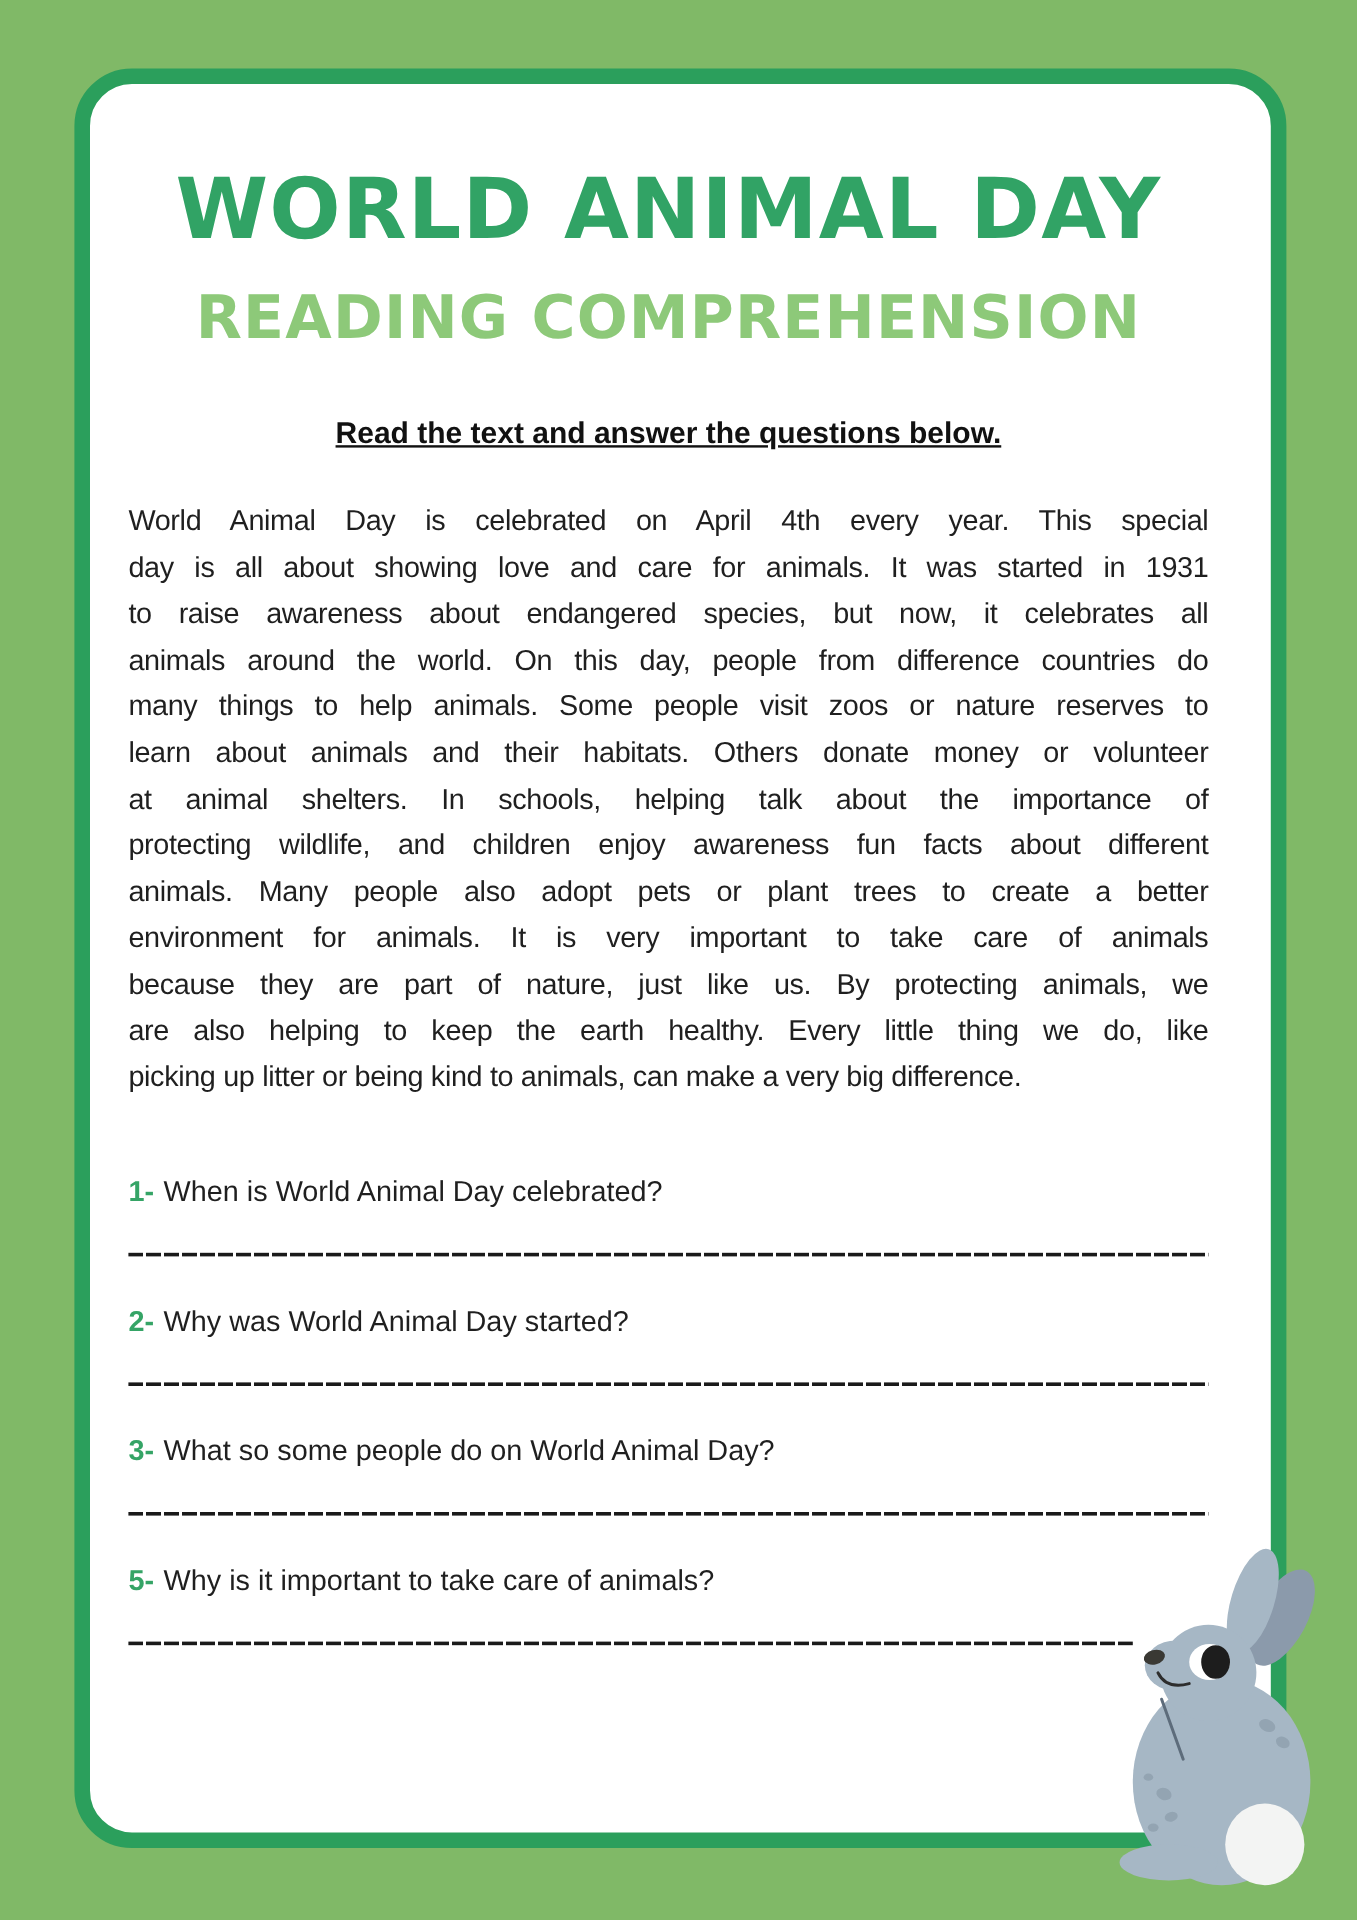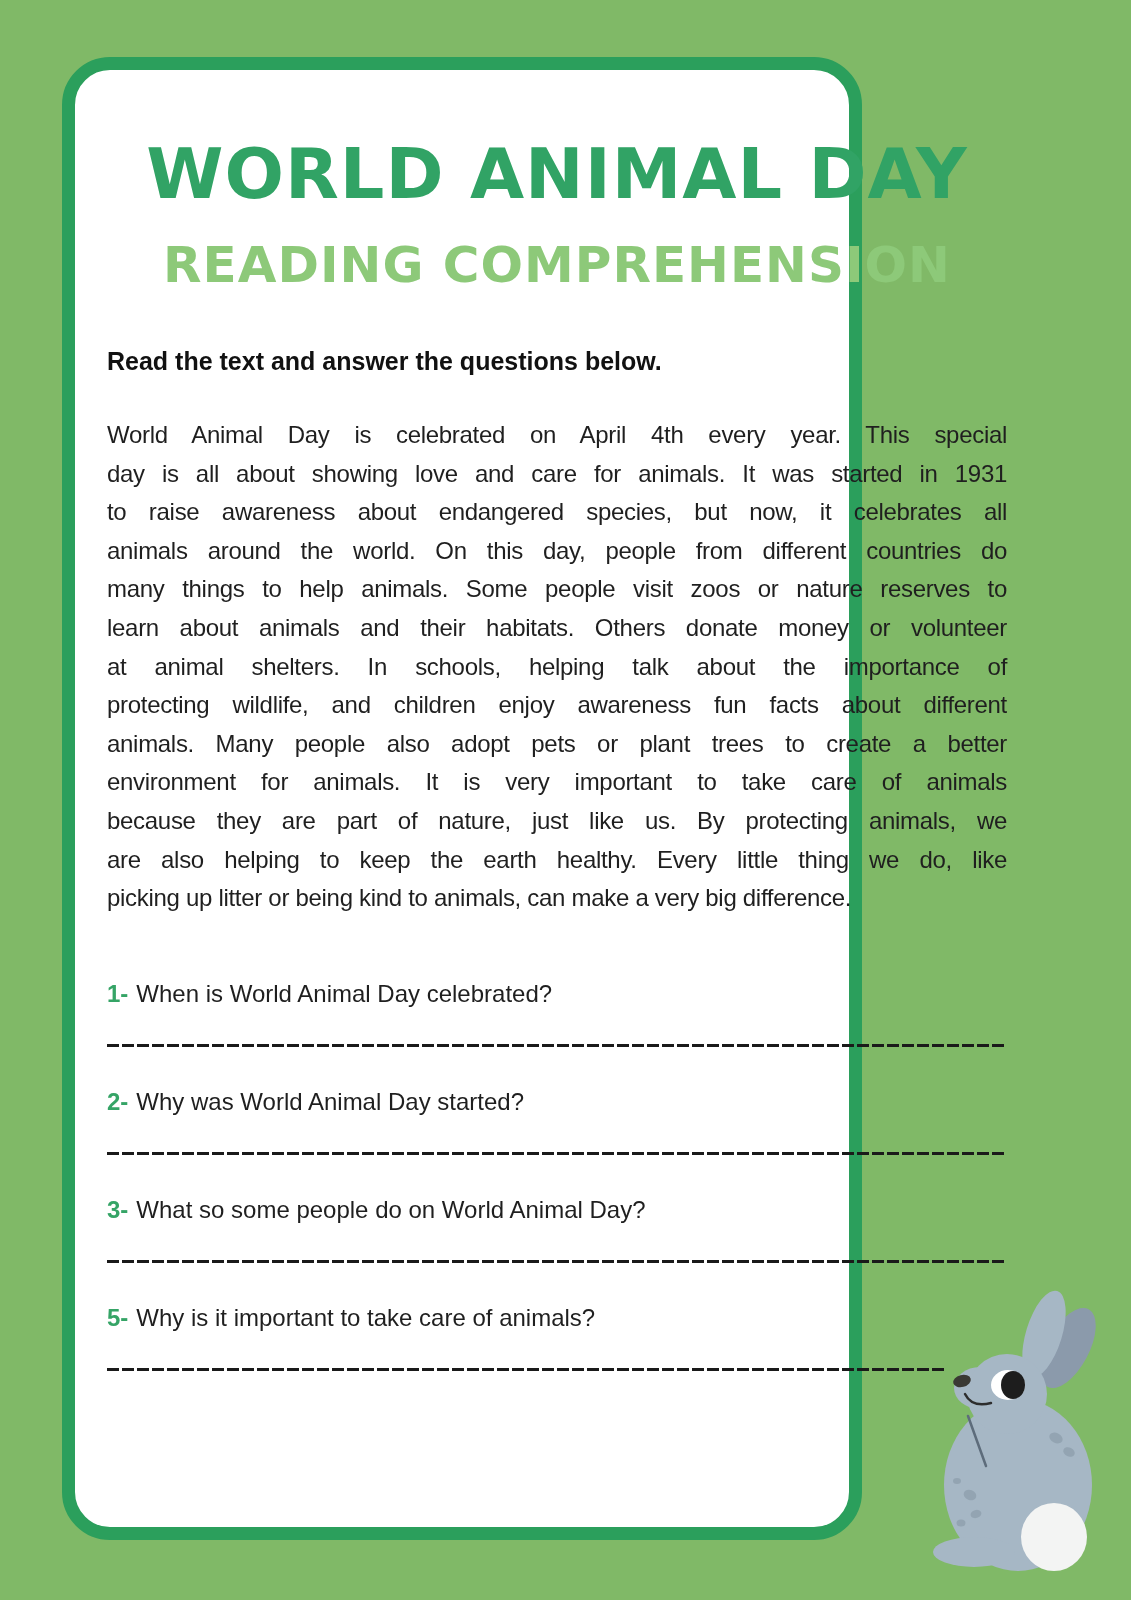--- a/index.html
+++ b/index.html
@@ -6,21 +6,21 @@
   body {
     width:1131px; height:1600px;
     position:relative;
     background:#80b967;
     font-family:"Liberation Sans", sans-serif;
     overflow:hidden;
   }
   .card {
     position:absolute;
     left:62px; top:57px;
-    width:800px; height:1483px;
+    width:1010px; height:1483px;
     box-sizing:border-box;
     background:#ffffff;
     border:13px solid #2b9f5c;
     border-radius:48px;
   }
   .content {
     position:absolute;
     left:32px; top:0;
     width:900px;
   }
@@ -44,22 +44,23 @@
     text-align:center;
     color:#8dc979;
     letter-spacing:1px;
     white-space:nowrap;
   }
   .instruction {
     margin:52px 0 0 0;
     font-size:25px;
     line-height:30px;
     font-weight:bold;
-    text-align:left;
+    text-align:center;
     color:#111111;
+    text-decoration:underline;
   }
   .passage { margin-top:40px; }
   .pline {
     font-size:24px;
     line-height:38.6px;
     letter-spacing:-0.3px;
     color:#1f1f1f;
     text-align:justify;
     text-align-last:justify;
     white-space:normal;
@@ -96,21 +97,21 @@
 <div class="card">
   <div class="content">
     <h1 class="title">WORLD ANIMAL DAY</h1>
     <h2 class="subtitle">READING COMPREHENSION</h2>
     <p class="instruction">Read the text and answer the questions below.</p>
 
     <div class="passage" id="passage">
         <div class="pline">World Animal Day is celebrated on April 4th every year. This special</div>
         <div class="pline">day is all about showing love and care for animals. It was started in 1931</div>
         <div class="pline">to raise awareness about endangered species, but now, it celebrates all</div>
-        <div class="pline">animals around the world. On this day, people from different countries do</div>
+        <div class="pline">animals around the world. On this day, people from difference countries do</div>
         <div class="pline">many things to help animals. Some people visit zoos or nature reserves to</div>
         <div class="pline">learn about animals and their habitats. Others donate money or volunteer</div>
         <div class="pline">at animal shelters. In schools, helping talk about the importance of</div>
         <div class="pline">protecting wildlife, and children enjoy awareness fun facts about different</div>
         <div class="pline">animals. Many people also adopt pets or plant trees to create a better</div>
         <div class="pline">environment for animals. It is very important to take care of animals</div>
         <div class="pline">because they are part of nature, just like us. By protecting animals, we</div>
         <div class="pline">are also helping to keep the earth healthy. Every little thing we do, like</div>
         <div class="pline last">picking up litter or being kind to animals, can make a very big difference.</div>
       </div>

